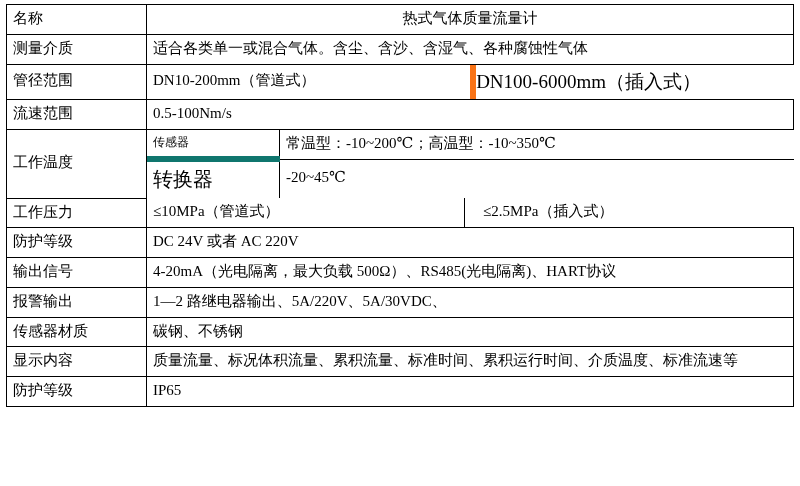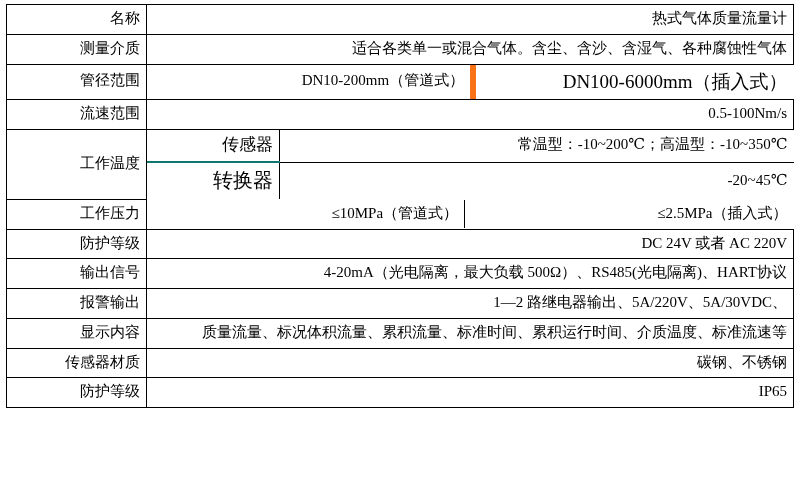--- a/index.html
+++ b/index.html
@@ -19,21 +19,20 @@
     margin: 4px 0 0 6px;
     table-layout: fixed;
   }
   .spec-table td {
     border: 1px solid #000000;
     padding: 3px 6px 4px 6px;
     font-size: 15px;
     line-height: 1.45;
     vertical-align: middle;
     word-wrap: break-word;
-    text-align: right;
   }
   .label-cell {
     width: 140px;
     padding-left: 8px;
   }
   .center {
     text-align: center;
   }
 </style>
 </head>
@@ -75,21 +74,21 @@
       <td>0.5-100Nm/s</td>
     </tr>
 
 
     <tr>
       <td class="label-cell">工作温度</td>
       <td style="padding:0;border:none">
         <table style="border-collapse:collapse;width:100%;table-layout:fixed">
           <tbody>
               <tr>
-            <td style="border:none;border-right:1px solid #000;border-bottom:2px solid #0f766e;padding:3px 6px 4px 6px;font-size:17px;width:120px">传感器</td>
+            <td style="border:none;border-right:1px solid #000;border-bottom:6px solid #0f766e;padding:3px 6px 4px 6px;font-size:12px;width:120px">传感器</td>
             <td style="border:none;border-bottom:1px solid #000;padding:3px 6px 4px 6px;font-size:15px">常温型：-10~200℃；高温型：-10~350℃</td>
           </tr>
           <tr>
             <td style="border:none;border-right:1px solid #000;padding:3px 6px 4px 6px;font-size:20px;width:120px">转换器</td>
             <td style="border:none;padding:3px 6px 4px 6px;font-size:15px">-20~45℃</td>
           </tr>
         </tbody>
           </table>
       </td>
     </tr>
@@ -117,27 +116,27 @@
       <td class="label-cell">输出信号</td>
       <td>4-20mA（光电隔离，最大负载 500Ω）、RS485(光电隔离)、HART协议</td>
     </tr>
 
     <tr>
       <td class="label-cell">报警输出</td>
       <td>1—2 路继电器输出、5A/220V、5A/30VDC、</td>
     </tr>
 
     <tr>
-      <td class="label-cell">显示内容</td>
-      <td>质量流量、标况体积流量、累积流量、标准时间、累积运行时间、介质温度、标准流速等</td>
+      <td class="label-cell">传感器材质</td>
+      <td>碳钢、不锈钢</td>
     </tr>
 
     <tr>
-      <td class="label-cell">传感器材质</td>
-      <td>碳钢、不锈钢</td>
+      <td class="label-cell">显示内容</td>
+      <td>质量流量、标况体积流量、累积流量、标准时间、累积运行时间、介质温度、标准流速等</td>
     </tr>
 
 
     <tr>
       <td class="label-cell">防护等级</td>
       <td>IP65</td>
     </tr>
 
   </tbody>
 </table>

